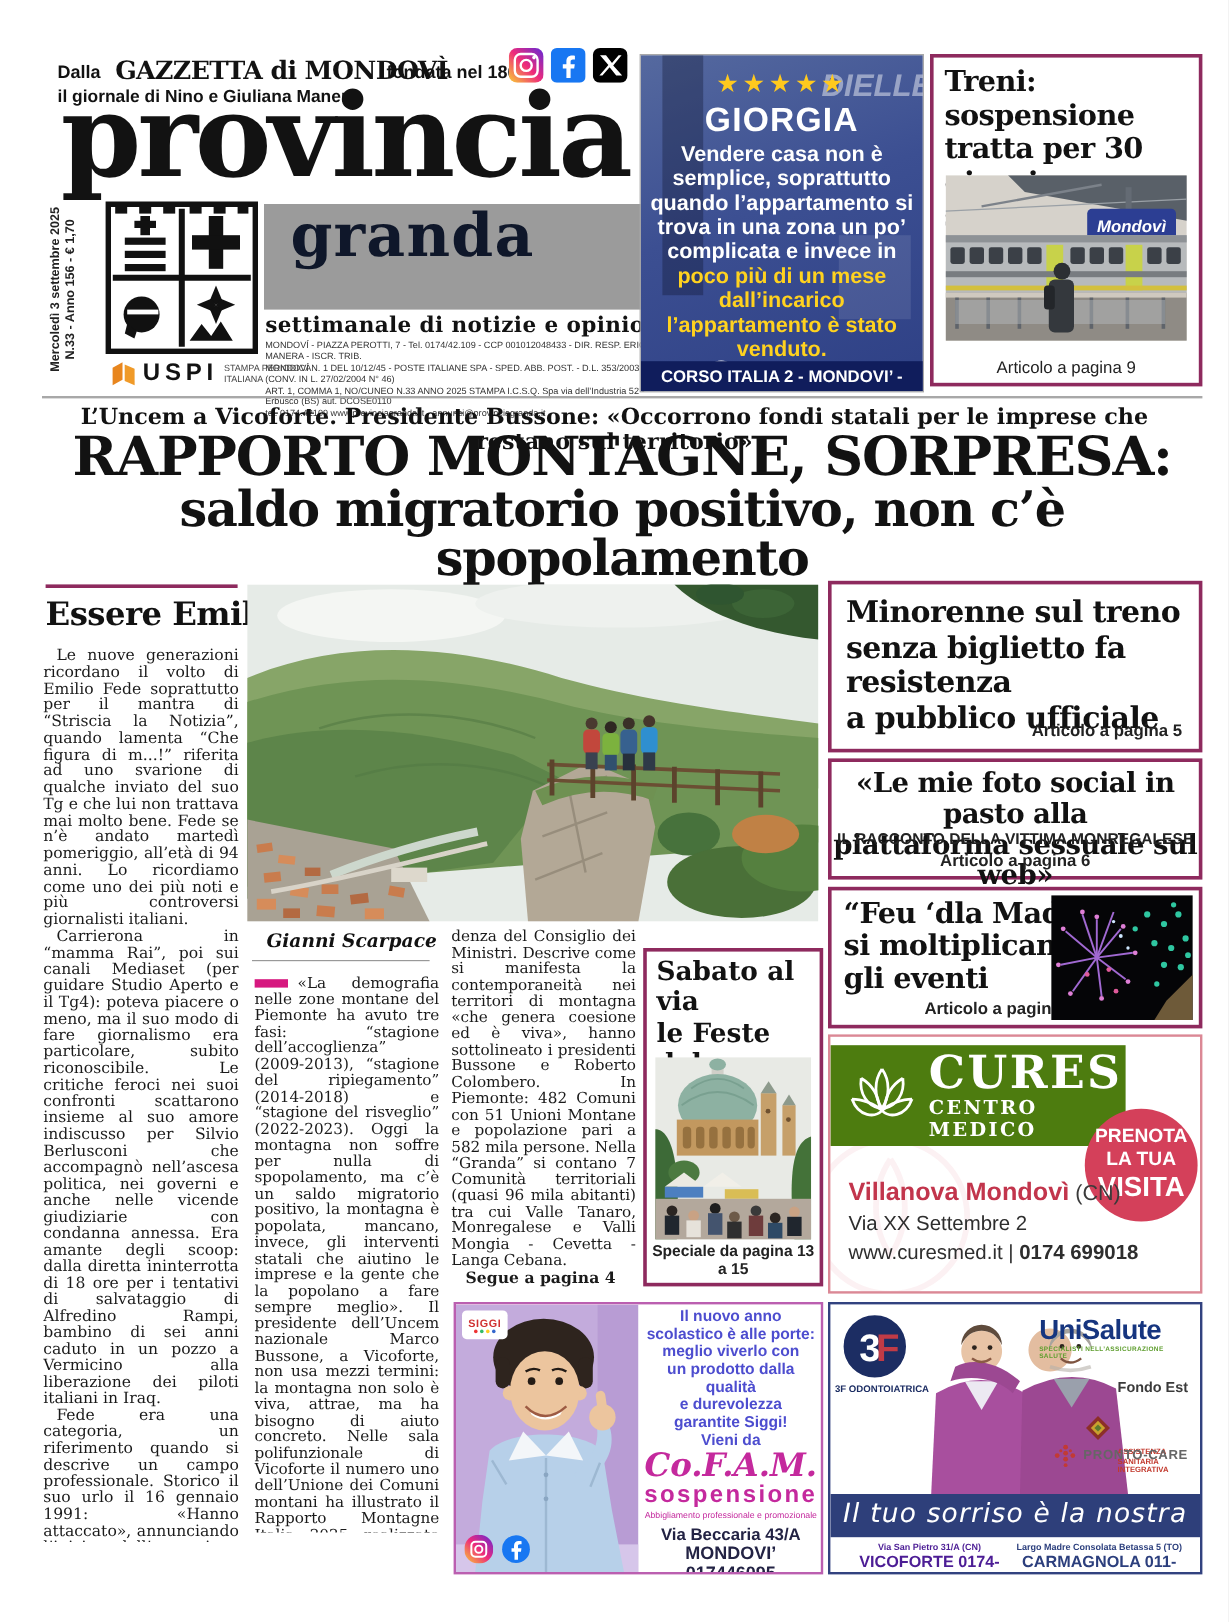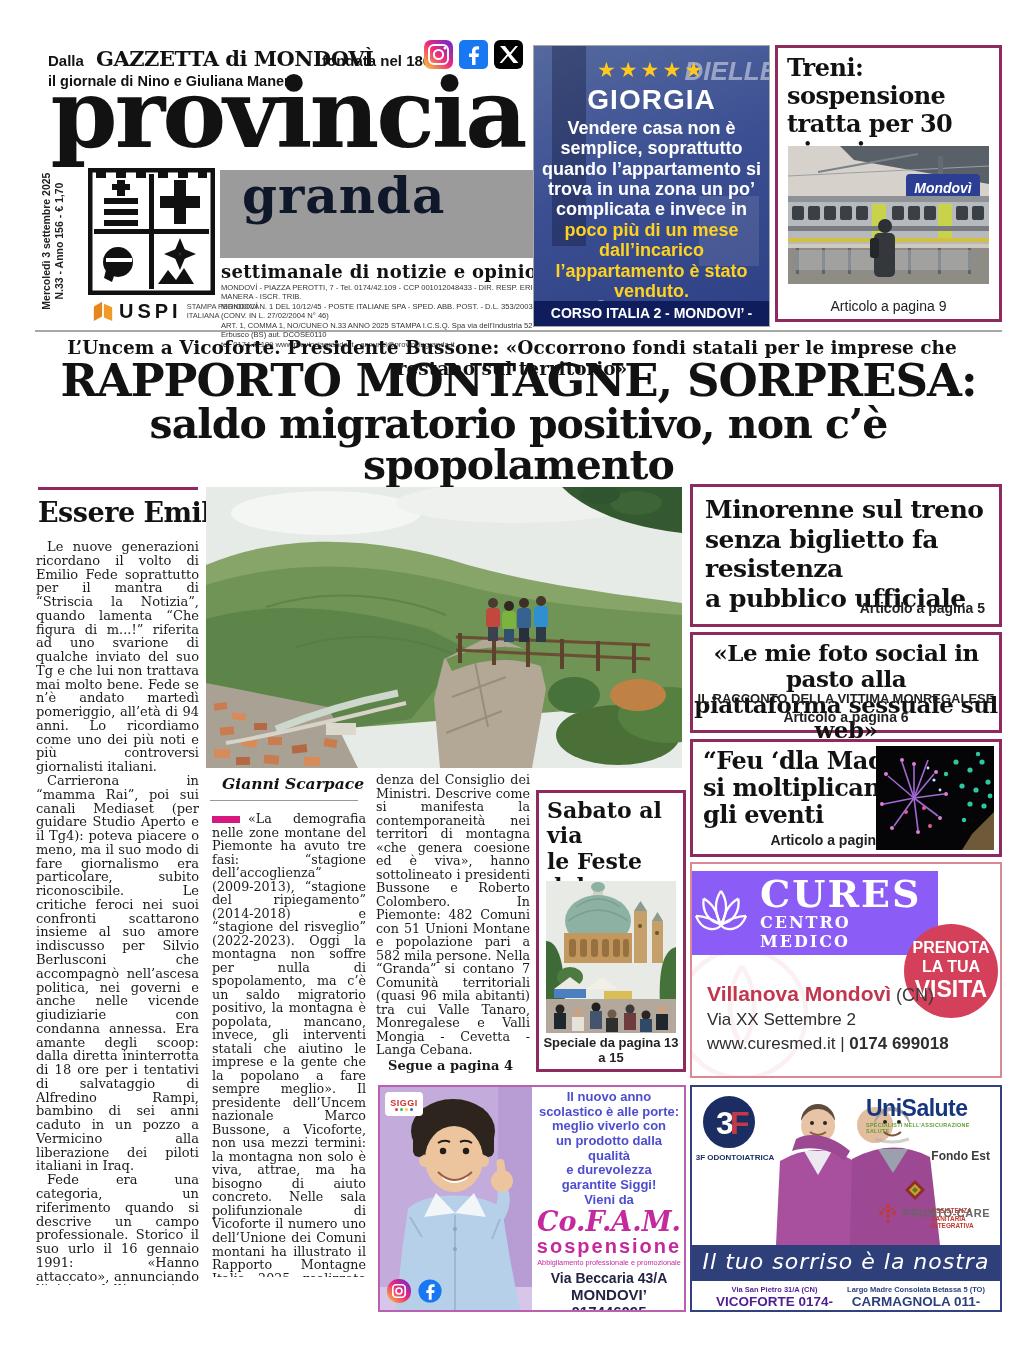--- a/index.html
+++ b/index.html
@@ -409,21 +409,21 @@
         <polygon points="96,88 118,66 118,104 86,104" fill="#6e5a39"></polygon>
       </svg>
     </span>
   </div>
 
   <div class="abs" style="left:690px;top:862px;width:312px;height:216px;border:2px solid #db8895;box-sizing:border-box;background:#fff;overflow:hidden;">
     <svg class="abs" width="160" height="160" style="left:-30px;top:70px;opacity:0.07;" viewBox="0 0 100 100">
       <circle cx="50" cy="50" r="40" fill="none" stroke="#d4405a" stroke-width="3"></circle>
       <path d="M50,20 C60,35 60,55 50,70 C40,55 40,35 50,20" fill="none" stroke="#d4405a" stroke-width="3"></path>
     </svg>
-    <div class="abs" style="left:0px;top:7px;width:246px;height:84px;background:#8b5cf6;display:flex;align-items:center;gap:10px;box-sizing:border-box;">
+    <div class="abs" style="left:0px;top:7px;width:246px;height:84px;background:#4d7c0f;display:flex;align-items:center;gap:10px;padding-left:14px;box-sizing:border-box;">
       <span>
         <svg width="58" height="52" viewBox="0 0 60 54">
           <path d="M30,4 C37,14 37,28 30,38 C23,28 23,14 30,4" fill="none" stroke="#fff" stroke-width="2.4"></path>
           <path d="M12,12 C22,18 27,28 28,38 C18,36 10,26 12,12" fill="none" stroke="#fff" stroke-width="2.4"></path>
           <path d="M48,12 C38,18 33,28 32,38 C42,36 50,26 48,12" fill="none" stroke="#fff" stroke-width="2.4"></path>
           <path d="M4,30 C12,30 24,34 30,40 C24,46 10,46 4,30" fill="none" stroke="#fff" stroke-width="2.4"></path>
           <path d="M56,30 C48,30 36,34 30,40 C36,46 50,46 56,30" fill="none" stroke="#fff" stroke-width="2.4"></path>
         </svg>
       </span>
       <span style="display:flex;flex-direction:column;">

